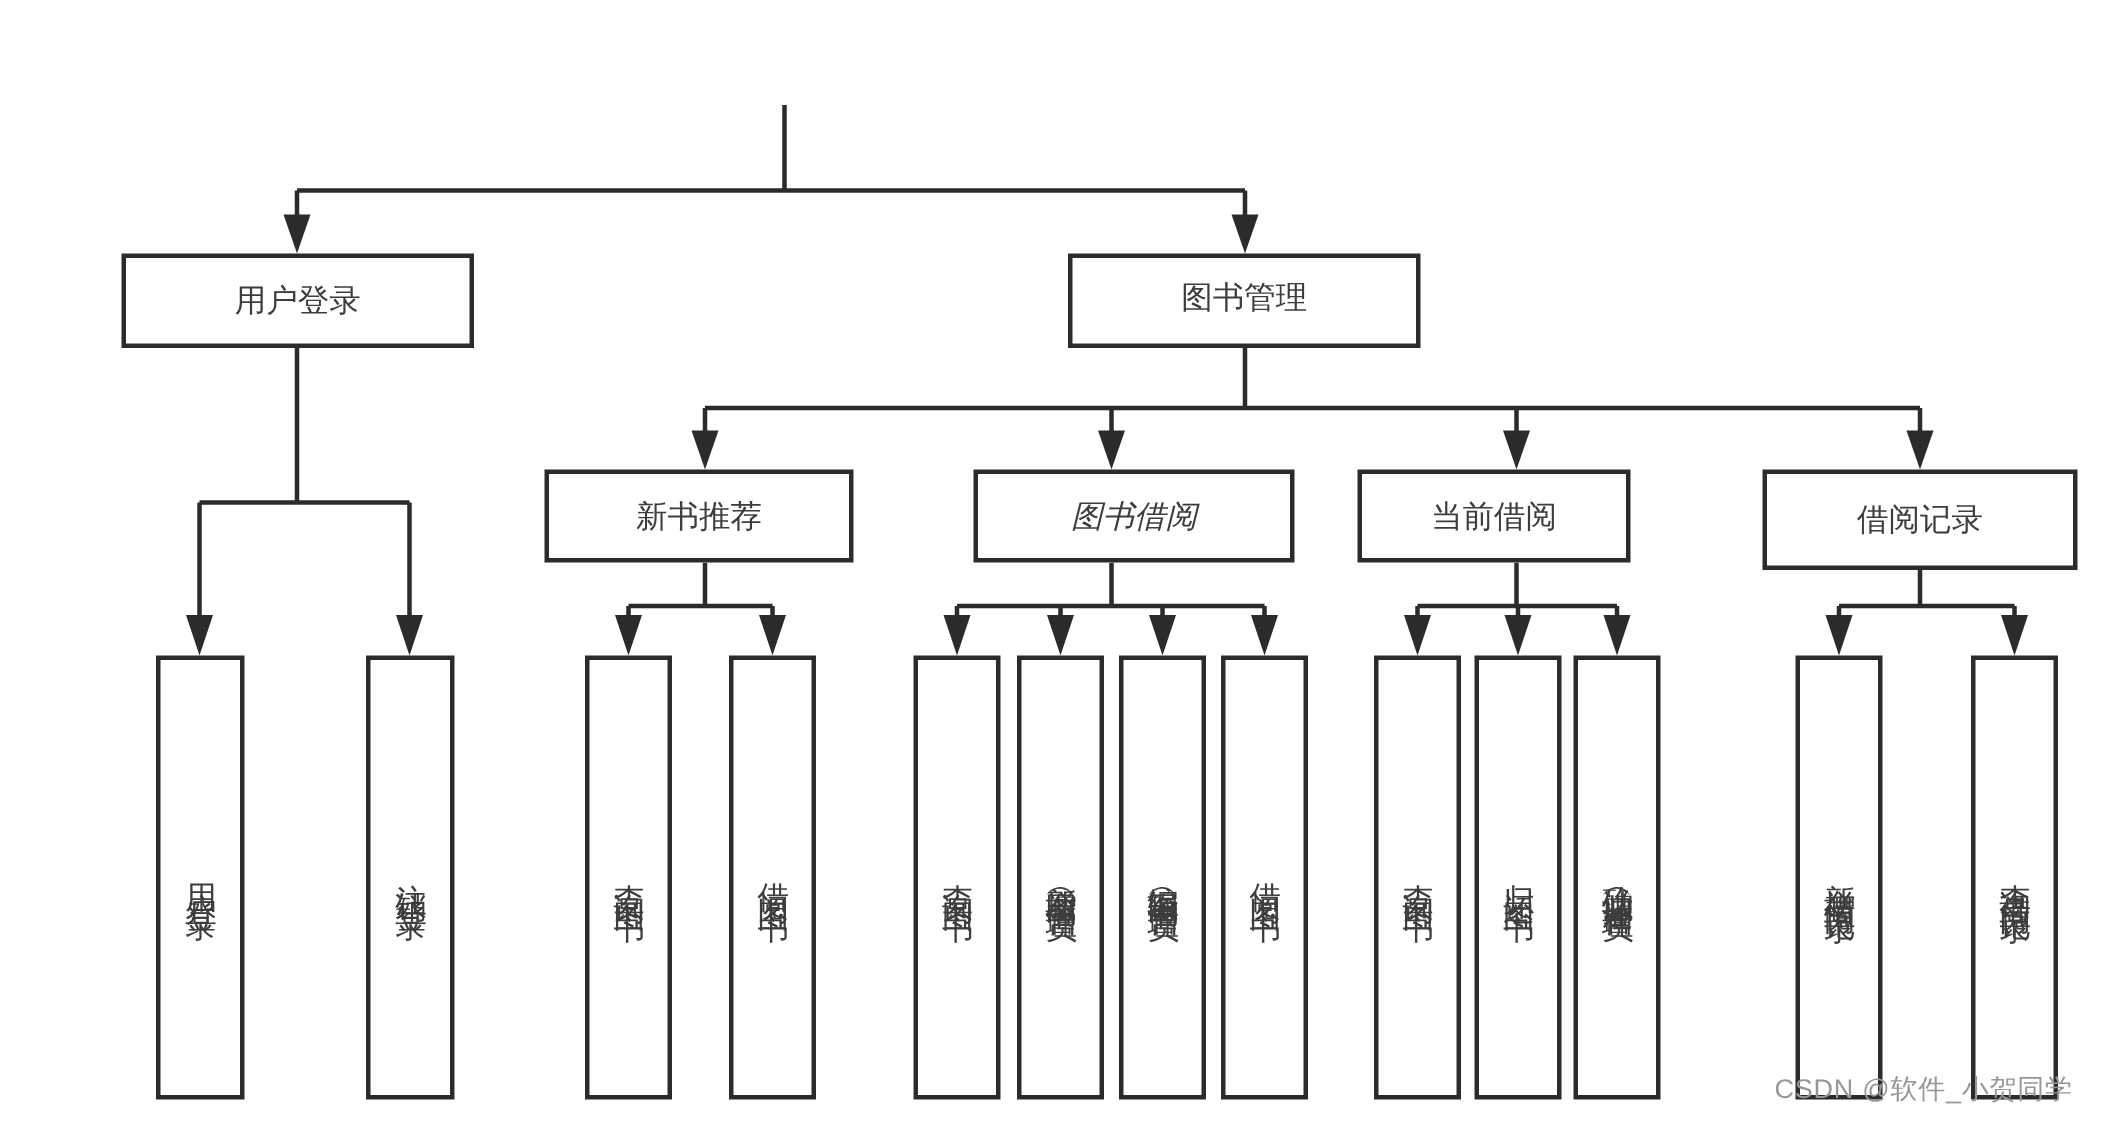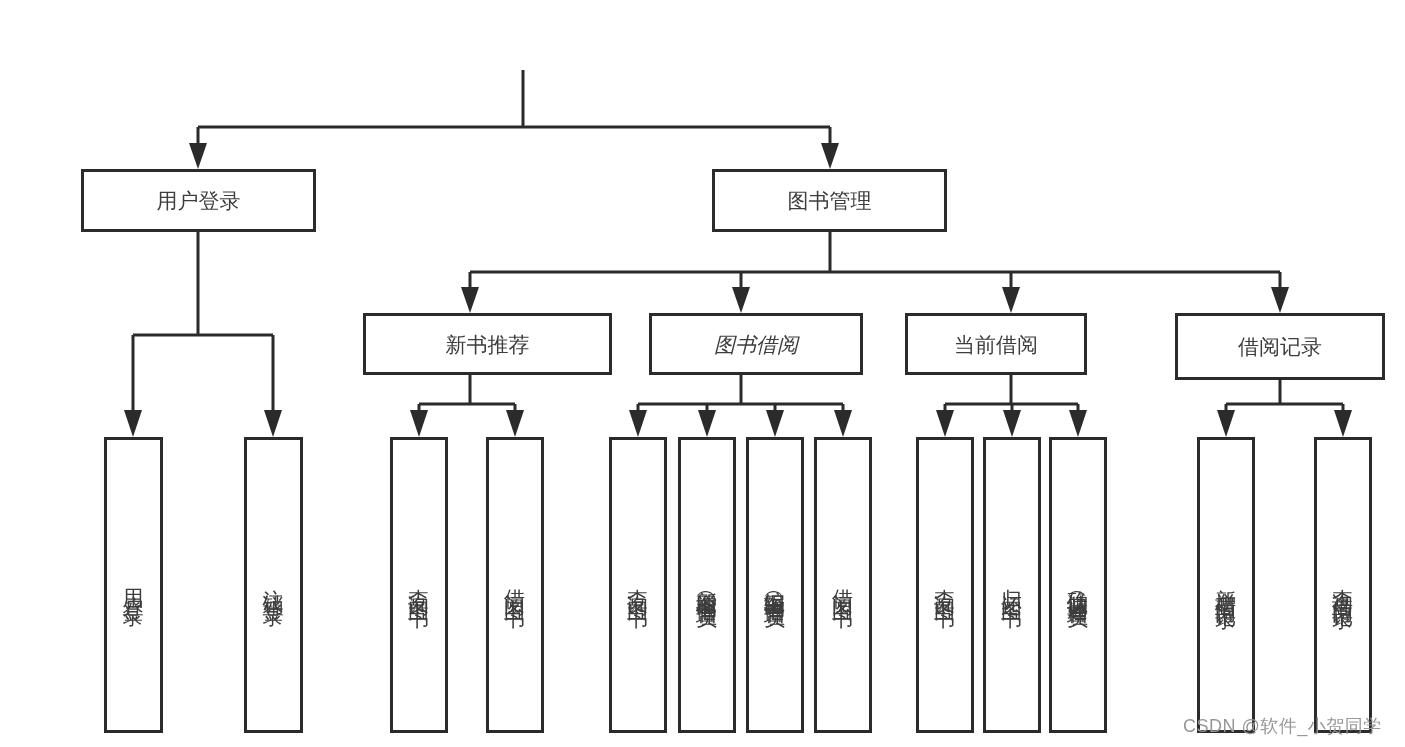--- a/index.html
+++ b/index.html
@@ -14,23 +14,23 @@
     font-size:21px;line-height:1;white-space:nowrap;
   }
   .vbox{
     writing-mode:vertical-rl;text-orientation:mixed;letter-spacing:0.30em;
     font-size:21px;padding:8px 0;white-space:normal;
   }
   
   .n-root{left:21px;top:13px;width:1004px;height:57px;}
   
   .n-user{left:81px;top:169px;width:235px;height:63px;}
-  .n-mgmt{left:712px;top:169px;width:235px;height:63px;}
+  .n-mgmt{left:712px;top:169px;width:235px;height:63px;font-family:Liberation Mono, monospace;}
   
-  .n-l3a{left:363px;top:313px;width:249px;height:62px;}
+  .n-l3a{left:363px;top:313px;width:206px;height:62px;}
   .n-l3b{left:649px;top:313px;width:214px;height:62px;font-style:italic;}
   .n-l3c{left:905px;top:313px;width:182px;height:62px;}
   .n-l3d{left:1175px;top:313px;width:210px;height:67px;}
   
   .leaf{top:437px;height:296px;width:59px;}
   .g1a{left:104px;} .g1b{left:244px;}
   .g2a{left:390px;width:58px;} .g2b{left:486px;width:58px;}
   .g3a{left:609px;width:58px;} .g3b{left:678px;width:58px;letter-spacing:0.12em;}
   .g3c{left:746px;width:58px;letter-spacing:0.12em;} .g3d{left:814px;width:58px;}
   .g4a{left:916px;width:58px;} .g4b{left:983px;width:58px;}

